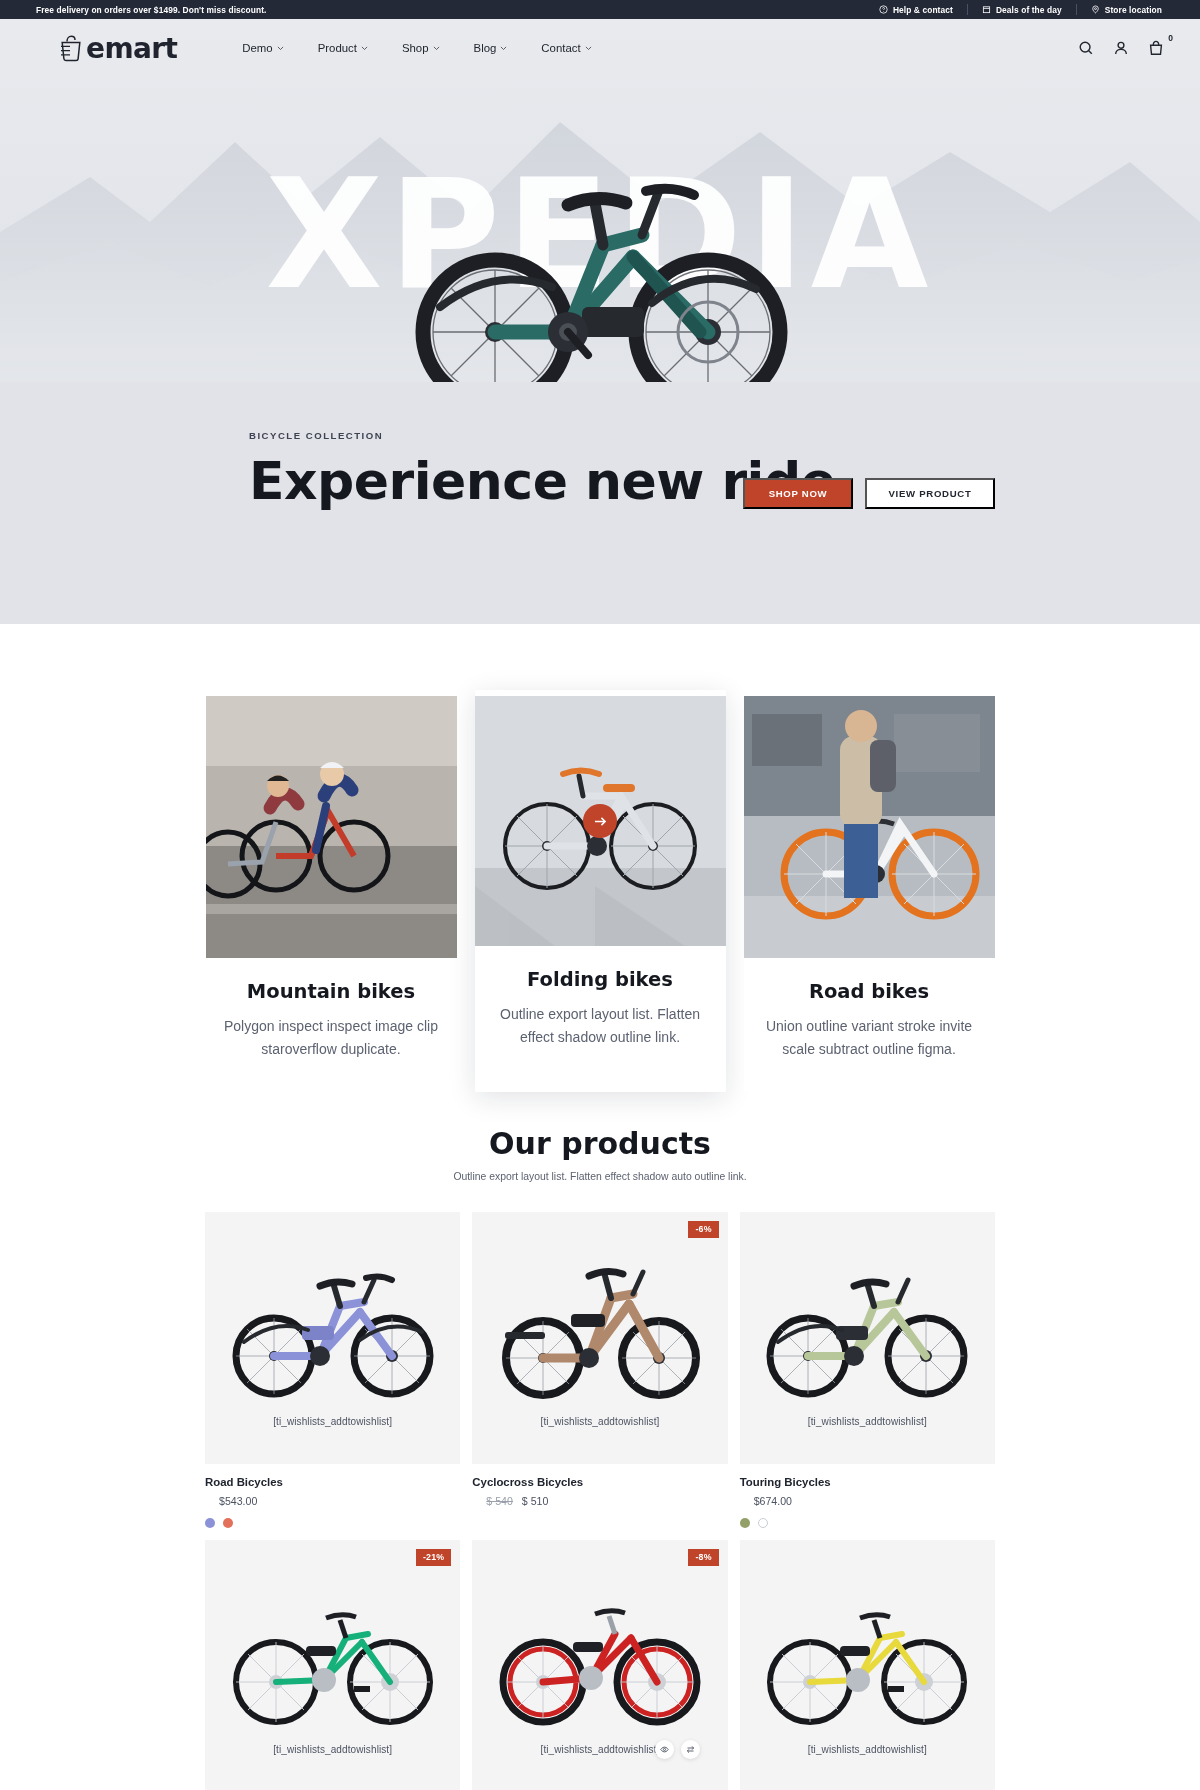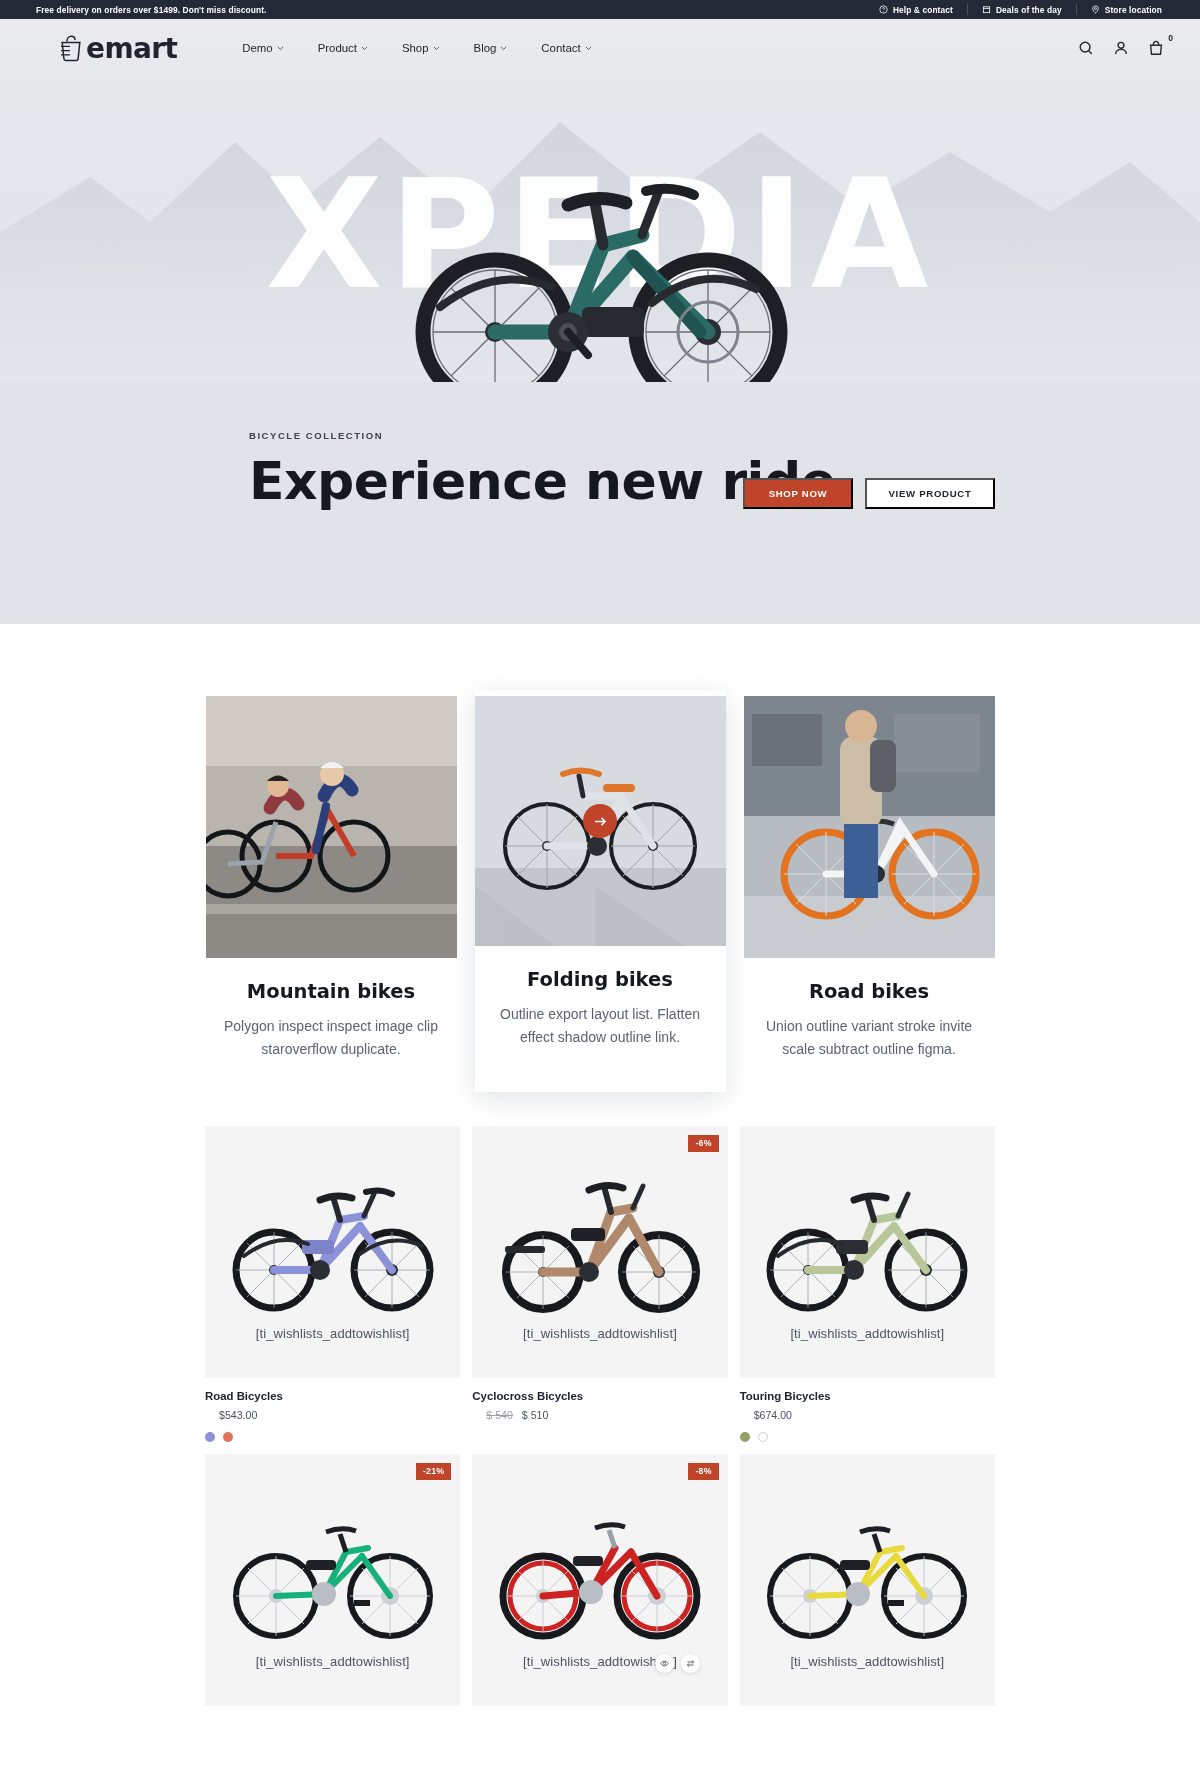--- a/index.html
+++ b/index.html
@@ -181,21 +181,21 @@
     overflow: hidden;
   }
   .pmedia svg.bike { width: 210px; height: 150px; display:block; margin-bottom: 18px;}
   .badge {
     position: absolute; top: 9px; right: 9px;
     background: #c0442a; color: #fff; font-size: 8.8px; font-weight: 700;
     padding: 3px 7px; letter-spacing: .2px; line-height: 1.2;
   }
   .wishlist {
     position: absolute; left: 0; right: 0; bottom: 37px;
-    text-align: center; font-size: 13px; color: #4c5261; letter-spacing: .1px;
+    text-align: center; font-size: 10px; color: #4c5261; letter-spacing: .1px;
   }
   .quick {
     position: absolute; bottom: 33px; right: 28px; display:flex; gap: 7px;
   }
   .qbtn {
     width: 19px; height: 19px; border-radius: 50%; background: #fff;
     display:flex; align-items:center; justify-content:center;
     box-shadow: 0 1px 4px rgba(0,0,0,.12);
   }
   .qbtn svg { width: 9px; height: 9px; }
@@ -499,20 +499,24 @@
       </div>
       <div class="cat-body">
         <div class="cat-title">Road bikes</div>
         <div class="cat-desc">Union outline variant stroke invite scale subtract outline figma.</div>
       </div>
     </div>
   </div>
 </div>
 
 <div class="products-section">
+  <div class="sec-head">
+    <div class="sec-title">Our products</div>
+    <div class="sec-sub">Outline export layout list. Flatten effect shadow auto outline link.</div>
+  </div>
 
   <div class="grid">
 
     <div class="pcard">
       <div class="pmedia">
         <svg class="bike" viewBox="0 0 210 150">
           <g fill="none" stroke="#17191d" stroke-width="7">
               <circle cx="46" cy="102" r="38"></circle>
               <circle cx="164" cy="102" r="38"></circle>
             </g>

